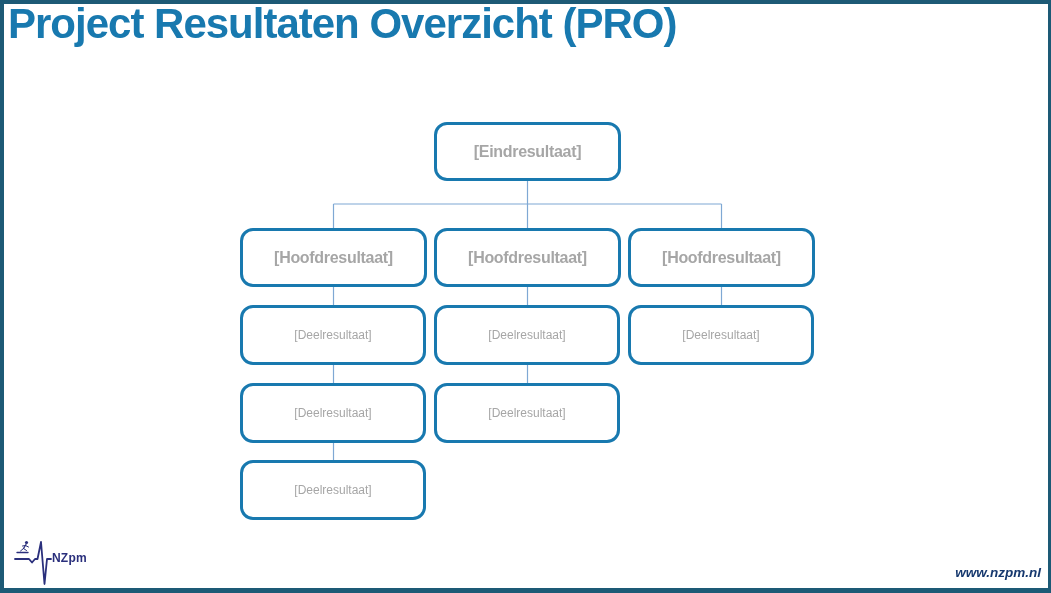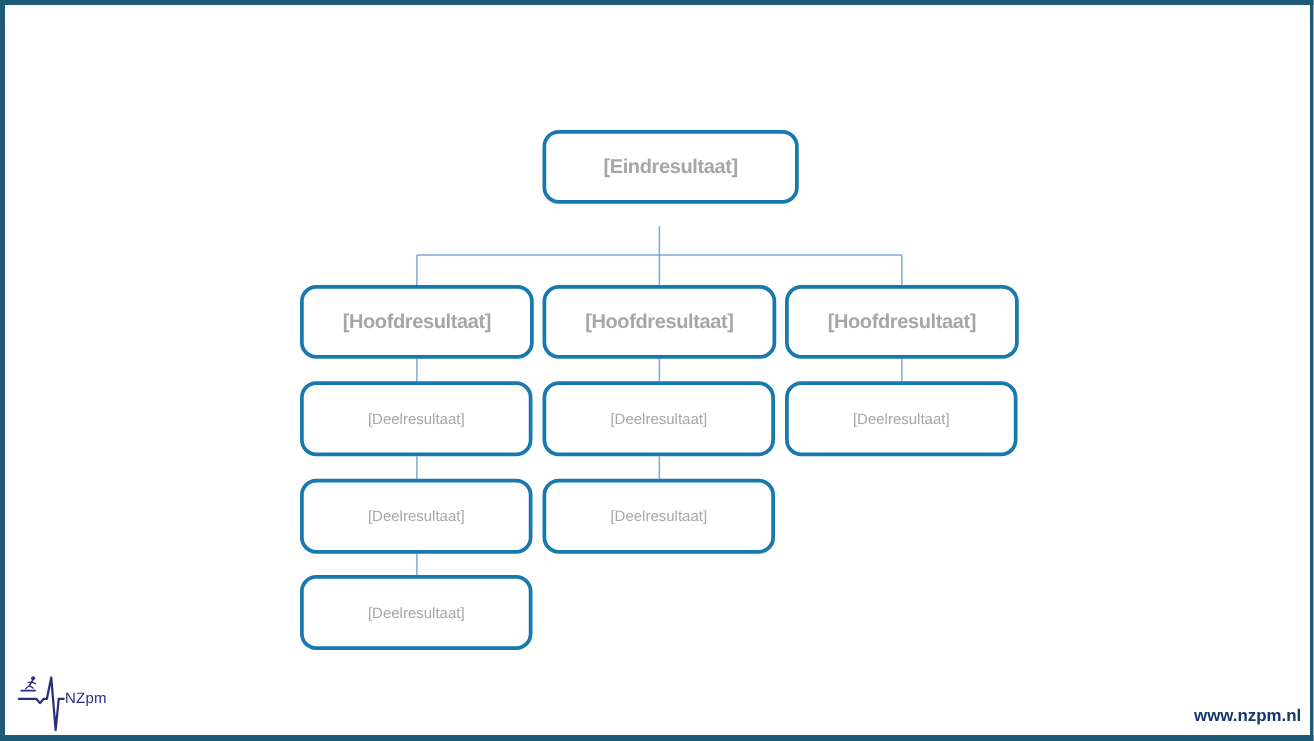--- a/index.html
+++ b/index.html
@@ -53,21 +53,21 @@
     align-items: center;
     justify-content: center;
     color: #A6A6A6;
     z-index: 2;
     text-align: center;
   }
   .node.lvl1, .node.lvl2 { font-size: 16px; font-weight: 600; letter-spacing: -0.3px; }
   .node.lvl3 { font-size: 12px; font-weight: 400; align-items: center; }
 
   
-  .n-eind   { left: 434px; top: 104px; width: 205px; height: 59px; }
+  .n-eind   { left: 434px; top: 122px; width: 187px; height: 59px; }
   .n-h1     { left: 240px; top: 228px; width: 187px; height: 59px; }
   .n-h2     { left: 434px; top: 228px; width: 187px; height: 59px; }
   .n-h3     { left: 628px; top: 228px; width: 187px; height: 59px; }
   .n-d11    { left: 240px; top: 305px; width: 186px; height: 60px; }
   .n-d21    { left: 434px; top: 305px; width: 186px; height: 60px; }
   .n-d31    { left: 628px; top: 305px; width: 186px; height: 60px; }
   .n-d12    { left: 240px; top: 383px; width: 186px; height: 60px; }
   .n-d22    { left: 434px; top: 383px; width: 186px; height: 60px; }
   .n-d13    { left: 240px; top: 460px; width: 186px; height: 60px; }
 
@@ -77,41 +77,43 @@
     top: 539px;
     display: flex;
     align-items: flex-start;
     z-index: 3;
   }
   .logo-text {
     position: absolute;
     left: 38px;
     top: 12px;
     font-size: 12px;
-    font-weight: 400;
+    font-weight: 700;
     color: #2A2F7C;
     letter-spacing: 0.2px;
     white-space: nowrap;
   }
   .website {
     position: absolute;
     right: 10px;
     top: 565px;
     font-size: 13.5px;
     font-weight: 700;
     color: #16386E;
     z-index: 3;
     white-space: nowrap;
+    font-style: italic;
   }
 </style>
 </head>
 <body>
 
 <div class="slide">
 
+  <h1 class="title">Project Resultaten Overzicht (PRO)</h1>
 
   <svg class="connectors" width="1051" height="593" viewBox="0 0 1051 593">
     <g stroke="#7FA8D4" stroke-width="1.2" fill="none">
       <path d="M527.5 181 V 204"></path>
       <path d="M333.5 204 H 721.5"></path>
       <path d="M333.5 204 V 228"></path>
       <path d="M527.5 204 V 228"></path>
       <path d="M721.5 204 V 228"></path>
       <path d="M333.5 287 V 305"></path>
       <path d="M527.5 287 V 305"></path>

